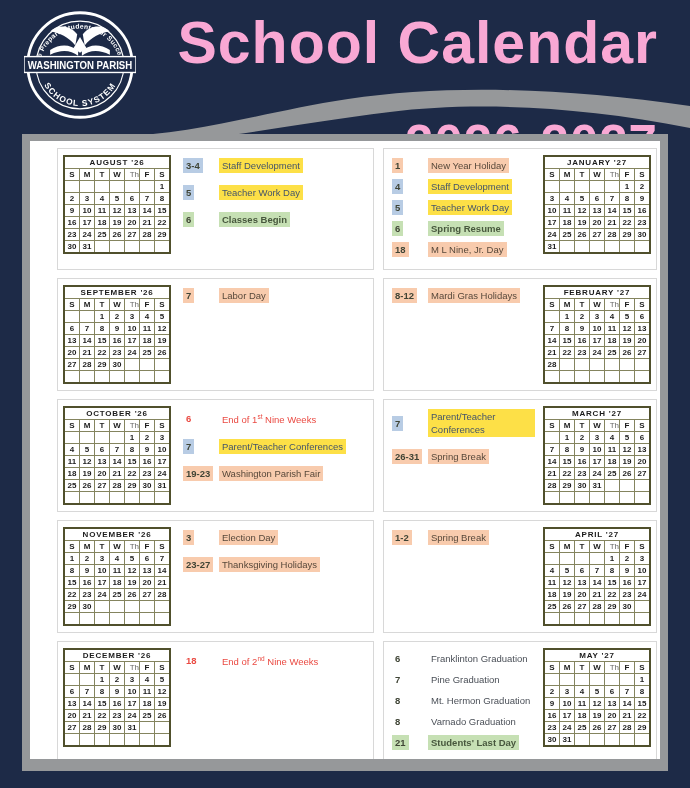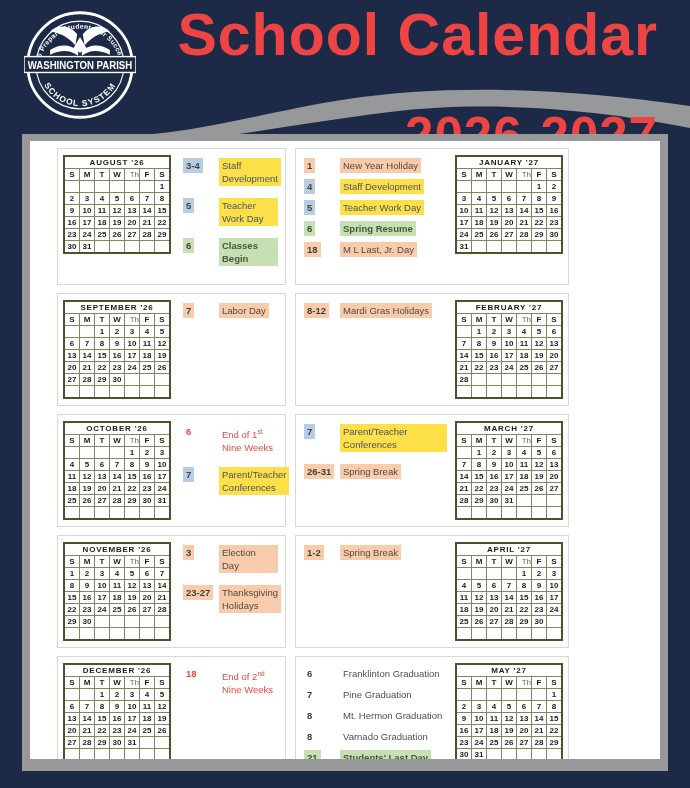--- a/index.html
+++ b/index.html
@@ -4,49 +4,49 @@
 <style>
   html,body{margin:0;padding:0;}
   body{
     width:690px;height:788px;position:relative;overflow:hidden;
     background:#1d2a47;
     font-family:"Liberation Sans",sans-serif;
   }
   
   .header{position:relative;height:134px;}
   .logo{position:absolute;left:24px;top:8px;z-index:3;}
-  .titles{position:absolute;right:32px;top:6px;text-align:right;color:#ef4444;font-weight:bold;z-index:2;}
+  .titles{position:absolute;right:32px;top:14px;text-align:right;color:#f9a8d4;font-weight:bold;z-index:2;}
   .title1{font-size:59px;line-height:1.0;letter-spacing:1px;}
   .title2{font-size:51px;line-height:0.98;letter-spacing:1px;margin-top:46px;}
   .swoosh{position:absolute;left:0;top:0;width:690px;height:145px;z-index:1;pointer-events:none;}
   
   .panel{position:relative;z-index:2;margin:0 22px;height:637px;box-sizing:border-box;
          background:#96989a;padding:7px 8px 12px 8px;}
   .panel-inner{background:#ffffff;height:100%;box-sizing:border-box;padding:7px 0 0 27px;overflow:hidden;}
   .cal-row{display:flex;gap:9px;margin-bottom:8px;}
-  .cal-box{width:229px;min-height:112px;box-sizing:border-box;background:#fff;
+  .cal-box{width:317px;min-height:112px;box-sizing:border-box;background:#fff;
            border:1px solid #d8d8d8;display:flex;align-items:flex-start;padding:6px 5px;}
   .cal-box.flip{width:274px;}
   
   table.cal{border-collapse:collapse;border:2px solid #50502c;flex:none;}
   td.cal-title{background:#31310e;color:#fff;font-size:9.5px;font-weight:bold;letter-spacing:.8px;
                text-align:center;padding:3px 0;border:1px solid #31310e;}
   table.cal td{width:14px;height:11px;border:1px solid #84845e;font-size:8px;font-weight:bold;
                text-align:center;color:#1b1b1b;background:#fff;padding:0;}
   td.dh{background:#d9d9d9;font-size:7px;height:10px;}
   td.dh.thl{color:#666;font-weight:normal;text-align:right;}
   td.wk{background:#d9d9d9;}
   td.hl-blue{background:#b8cce4;}
   td.hl-green{background:#c6e0b4;}
   td.hl-orange{background:#f8cbad;}
   td.rd{color:#e60000;}
   
   .events{flex:1;padding:3px 2px 0 12px;min-width:0;}
   .cal-box.flip .events{padding:3px 8px 0 3px;}
-  .event{display:flex;align-items:flex-start;margin-bottom:12px;font-size:9.5px;line-height:13px;}
+  .event{display:flex;align-items:center;margin-bottom:12px;font-size:9.5px;line-height:13px;}
   .events.dense .event{margin-bottom:6px;}
   .event.compact{margin-bottom:1px;}
   .ev-num{flex:none;width:36px;font-weight:bold;color:#3f4435;}
   .ev-num .nbg{padding:1px 3px;display:inline-block;}
   .nbg.bg-blue{background:#b8cce4;}
   .nbg.bg-green{background:#c6e0b4;}
   .nbg.bg-orange{background:#f8cbad;}
   .nbg.red{color:#ea4a42;}
   .ev-label{padding:1px 3px;color:#4a4f57;}
   .ev-label.bg-blue{background:#fde047;color:#44546a;}
@@ -196,21 +196,21 @@
               <div class="event">
                 <span class="ev-num"><span class="nbg bg-blue">5</span></span>
                 <span class="ev-label bg-blue">Teacher Work Day</span>
               </div>
               <div class="event">
                 <span class="ev-num"><span class="nbg bg-green">6</span></span>
                 <span class="ev-label bg-green">Spring Resume</span>
               </div>
               <div class="event">
                 <span class="ev-num"><span class="nbg bg-orange">18</span></span>
-                <span class="ev-label bg-orange">M L Last, Jr. Day</span>
+                <span class="ev-label bg-orange">M L Nine, Jr. Day</span>
               </div>
             </div>
             <table class="cal">
               <tbody>
                 <tr>
                   <td class="cal-title" colspan="7">JANUARY '27</td>
                 </tr>
                 <tr>
                   <td class="dh">S</td>
                   <td class="dh">M</td>
@@ -509,20 +509,24 @@
               </tbody>
             </table>
             <div class="events">
               <div class="event">
                 <span class="ev-num"><span class="nbg red">6</span></span>
                 <span class="ev-label red">End of 1<sup>st</sup> Nine Weeks</span>
               </div>
               <div class="event">
                 <span class="ev-num"><span class="nbg bg-blue">7</span></span>
                 <span class="ev-label bg-blue">Parent/Teacher Conferences</span>
+              </div>
+              <div class="event">
+                <span class="ev-num"><span class="nbg bg-orange">19-23</span></span>
+                <span class="ev-label bg-orange">Washington Parish Fair</span>
               </div>
             </div>
           </div>
           <div class="cal-box flip">
             <div class="events">
               <div class="event">
                 <span class="ev-num"><span class="nbg bg-blue">7</span></span>
                 <span class="ev-label bg-blue">Parent/Teacher Conferences</span>
               </div>
               <div class="event">

